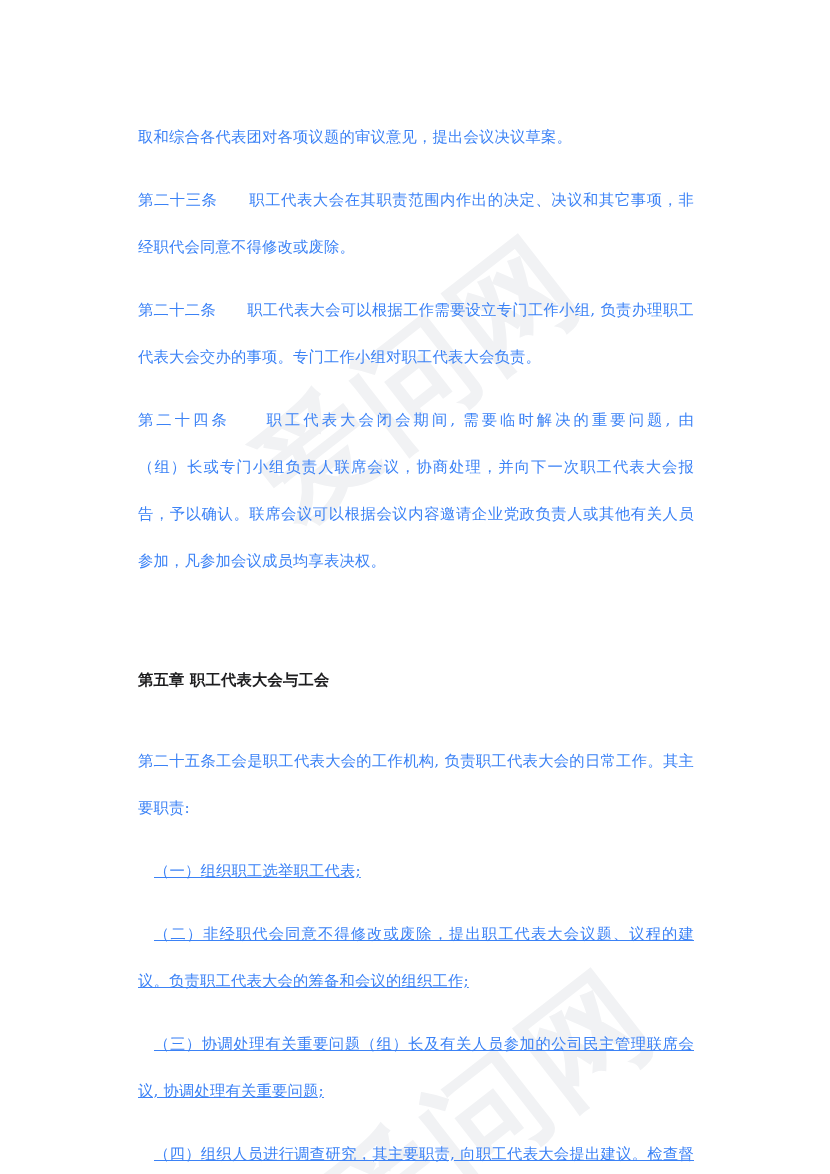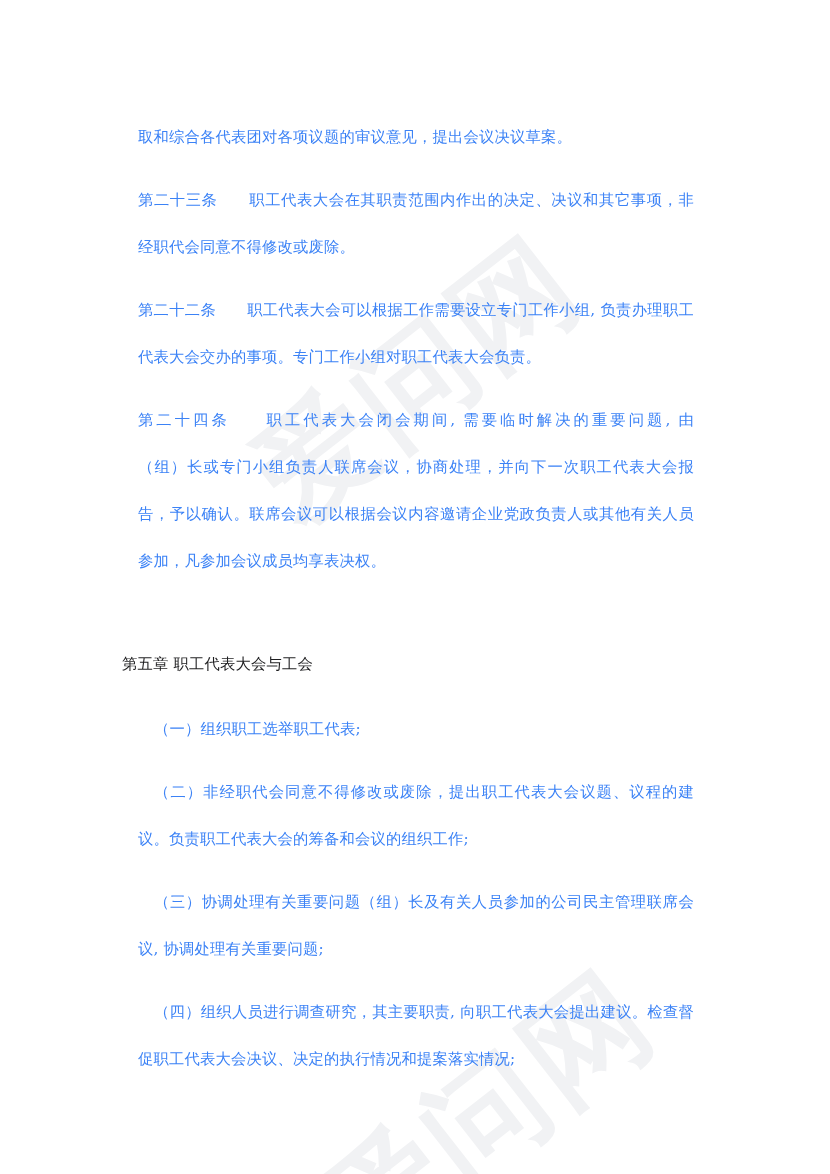--- a/index.html
+++ b/index.html
@@ -61,28 +61,29 @@
     font-size: 15.3px;
     line-height: 47px;
     text-align: justify;
     text-justify: inter-ideograph;
     letter-spacing: 0.2px;
     margin: 16px;
     white-space: pre-wrap;
   }
   .para.indent1 {
     text-indent: 16px;
+    text-decoration: underline;
   }
 
   .heading {
     color: #1d1d1f;
     font-size: 15.3px;
-    font-weight: 400;
+    font-weight: 700;
     line-height: 47px;
-    margin: 0;
+    margin: 16px;
     letter-spacing: 0.2px;
   }
 
   .spacer-before-heading { height: 40px; }
   .spacer-after-heading  { height: 2px; }
 </style>
 </head>
 <body>
 
 <div class="page">
@@ -102,20 +103,21 @@
     <p class="para">第二十二条　　职工代表大会可以根据工作需要设立专门工作小组, 负责办理职工代表大会交办的事项。专门工作小组对职工代表大会负责。</p>
 
     <p class="para">第二十四条　　职工代表大会闭会期间, 需要临时解决的重要问题, 由　　　　　（组）长或专门小组负责人联席会议，协商处理，并向下一次职工代表大会报告，予以确认。联席会议可以根据会议内容邀请企业党政负责人或其他有关人员参加，凡参加会议成员均享表决权。</p>
 
     <div class="spacer-before-heading"></div>
 
     <h2 class="heading">第五章 职工代表大会与工会</h2>
 
     <div class="spacer-after-heading"></div>
 
+    <p class="para">第二十五条工会是职工代表大会的工作机构, 负责职工代表大会的日常工作。其主要职责:</p>
 
     <p class="para indent1">（一）组织职工选举职工代表;</p>
 
     <p class="para indent1">（二）非经职代会同意不得修改或废除，提出职工代表大会议题、议程的建议。负责职工代表大会的筹备和会议的组织工作;</p>
 
     <p class="para indent1">（三）协调处理有关重要问题（组）长及有关人员参加的公司民主管理联席会议, 协调处理有关重要问题;</p>
 
     <p class="para indent1">（四）组织人员进行调查研究，其主要职责, 向职工代表大会提出建议。检查督促职工代表大会决议、决定的执行情况和提案落实情况;</p>
 
   </div>

